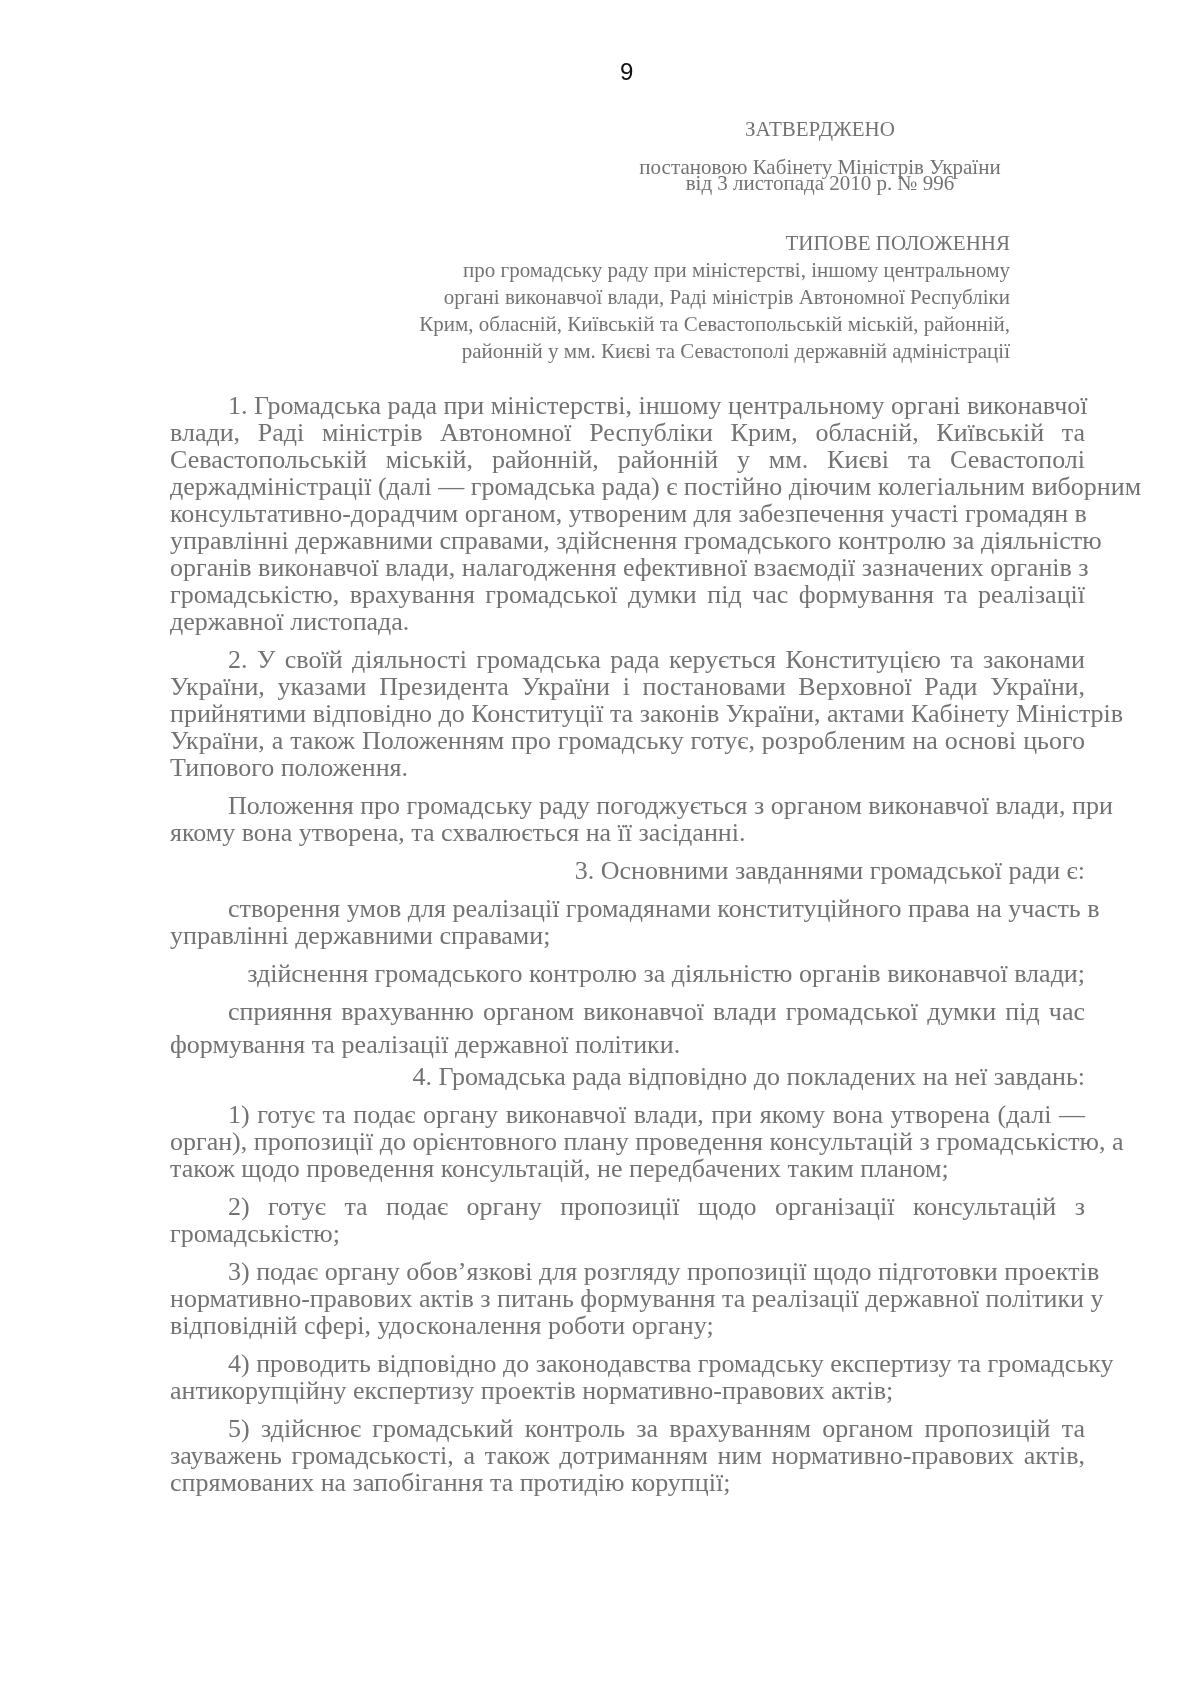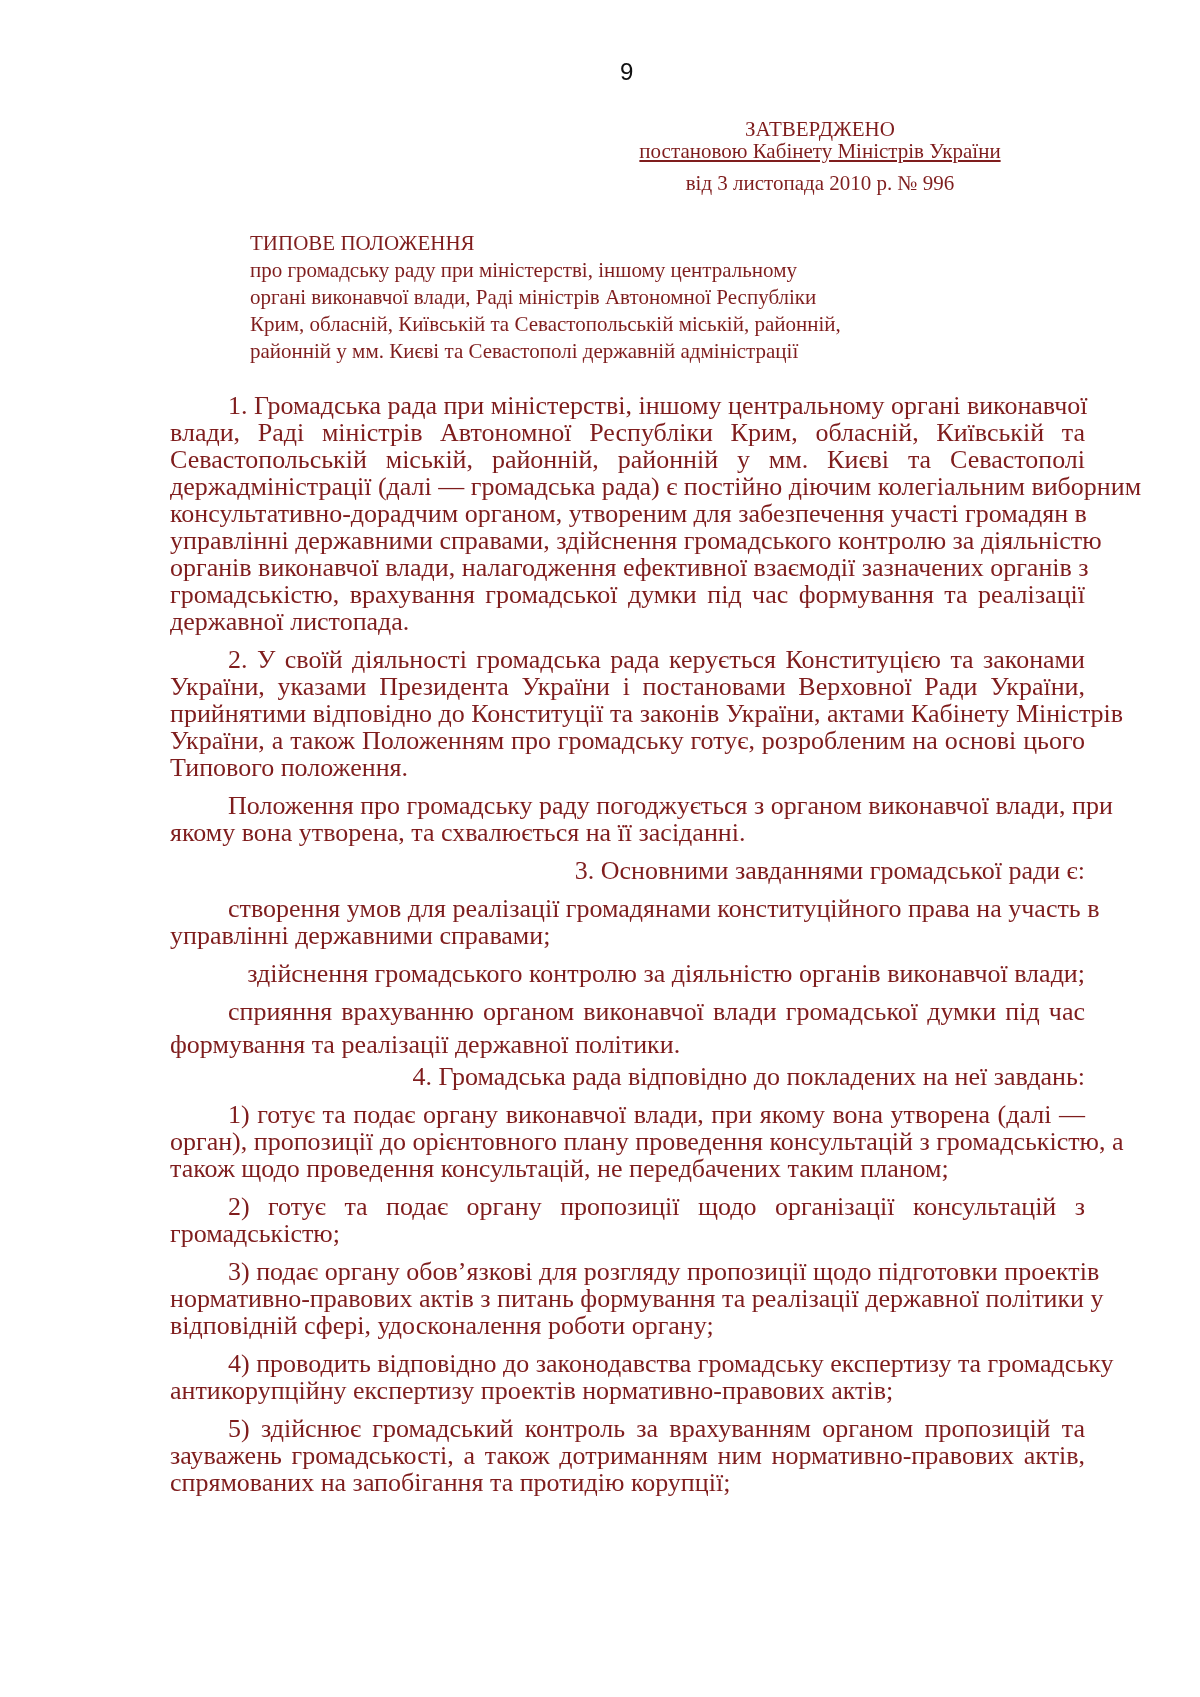--- a/index.html
+++ b/index.html
@@ -1,24 +1,24 @@
 <!DOCTYPE html>
 <html><head>
 <meta charset="utf-8">
 <style>
   html, body { margin: 0; padding: 0; background: #ffffff; }
   body { width: 1200px; height: 1697px; position: relative; overflow: hidden; }
   .page { position: absolute; left: 0; top: 0; width: 1200px; height: 1697px; background: #fff; color: #111; }
   .pnum { position: absolute; left: 620px; top: 58px; font-family: "Liberation Sans", sans-serif; font-size: 24px; color: #111; }
-  .ser { font-family: "Liberation Serif", serif; color: #7f1d1d; }
+  .ser { font-family: "Liberation Serif", serif; color: #737373; }
   .approval { position: absolute; left: 580px; width: 480px; text-align: center; font-size: 21px; line-height: 27px; }
   .approval.l1 { top: 116px; }
-  .approval.l2 { top: 138px; text-decoration: underline; }
+  .approval.l2 { top: 154px; }
   .approval.l3 { top: 170px; }
-  .title { position: absolute; left: 250px; width: 760px; text-align: left; font-size: 21px; line-height: 27px; }
+  .title { position: absolute; left: 250px; width: 760px; text-align: right; font-size: 21px; line-height: 27px; }
   .line { position: absolute; left: 170px; width: 915px; font-size: 26px; line-height: 27px; white-space: nowrap; }
   .line.just { text-align: justify; text-align-last: justify; }
   .line.ind { left: 228px; width: 857px; text-align: right; }
 </style>
 </head>
 <body>
 
 <div class="page">
 
   <div class="pnum">9</div>

